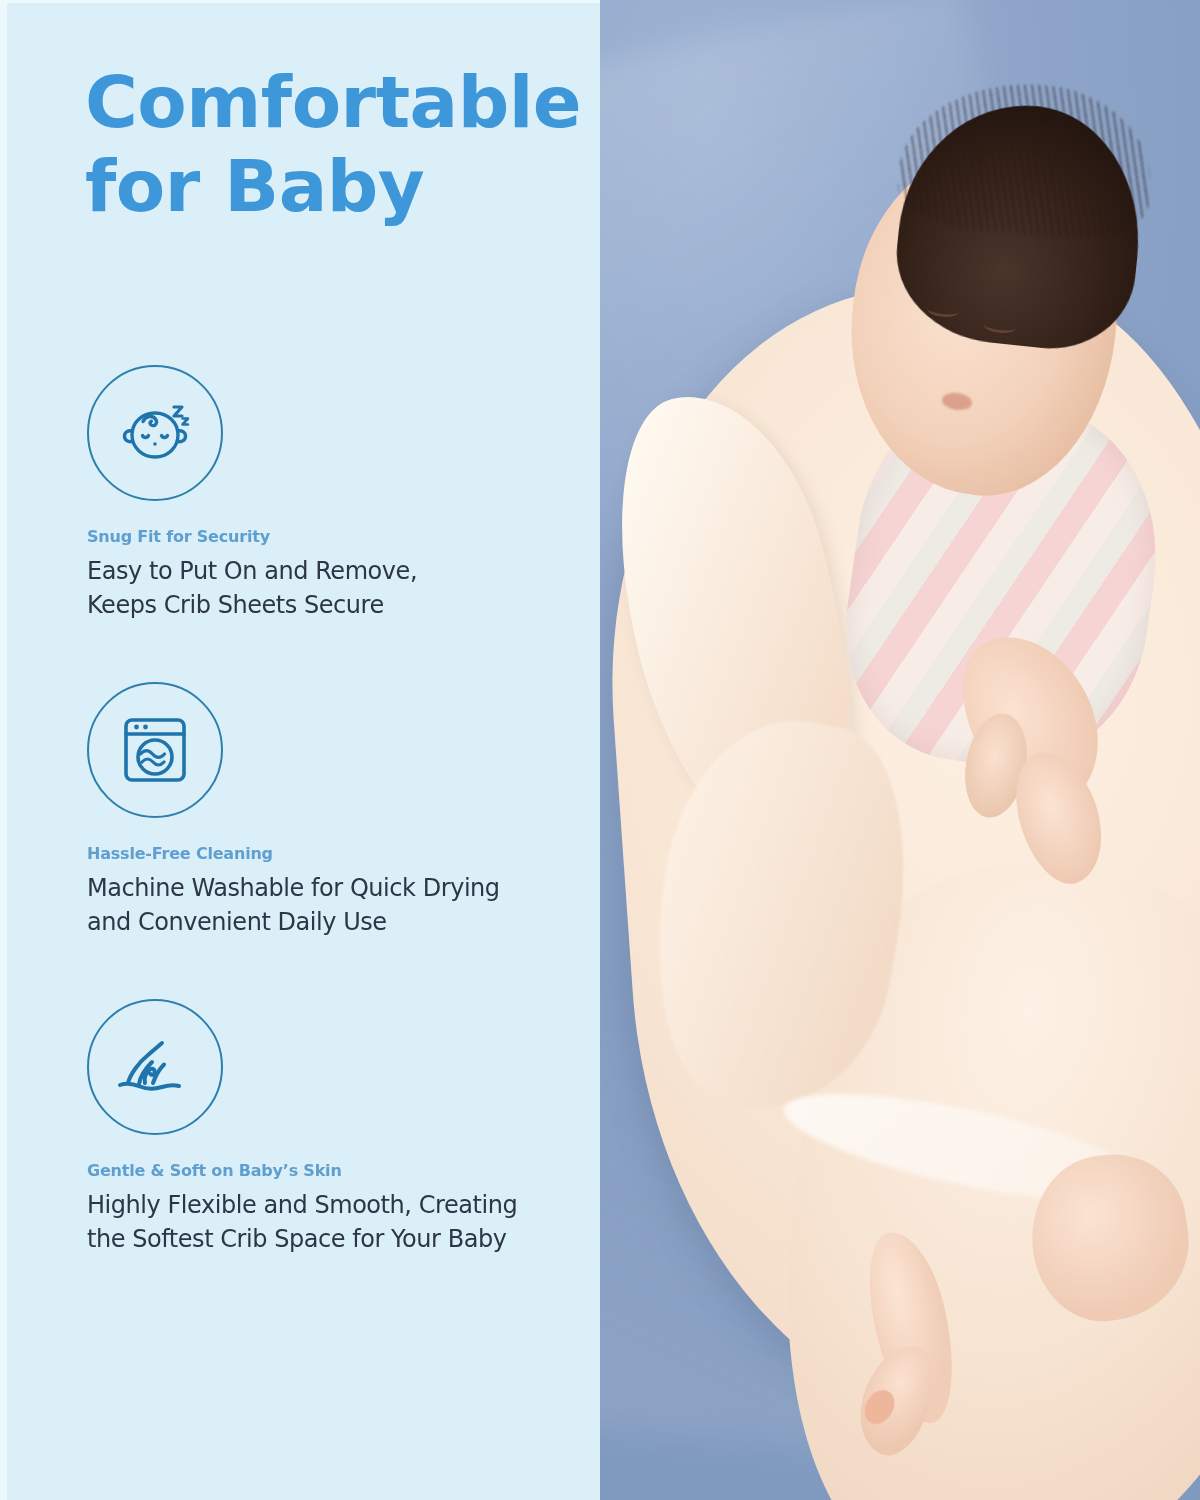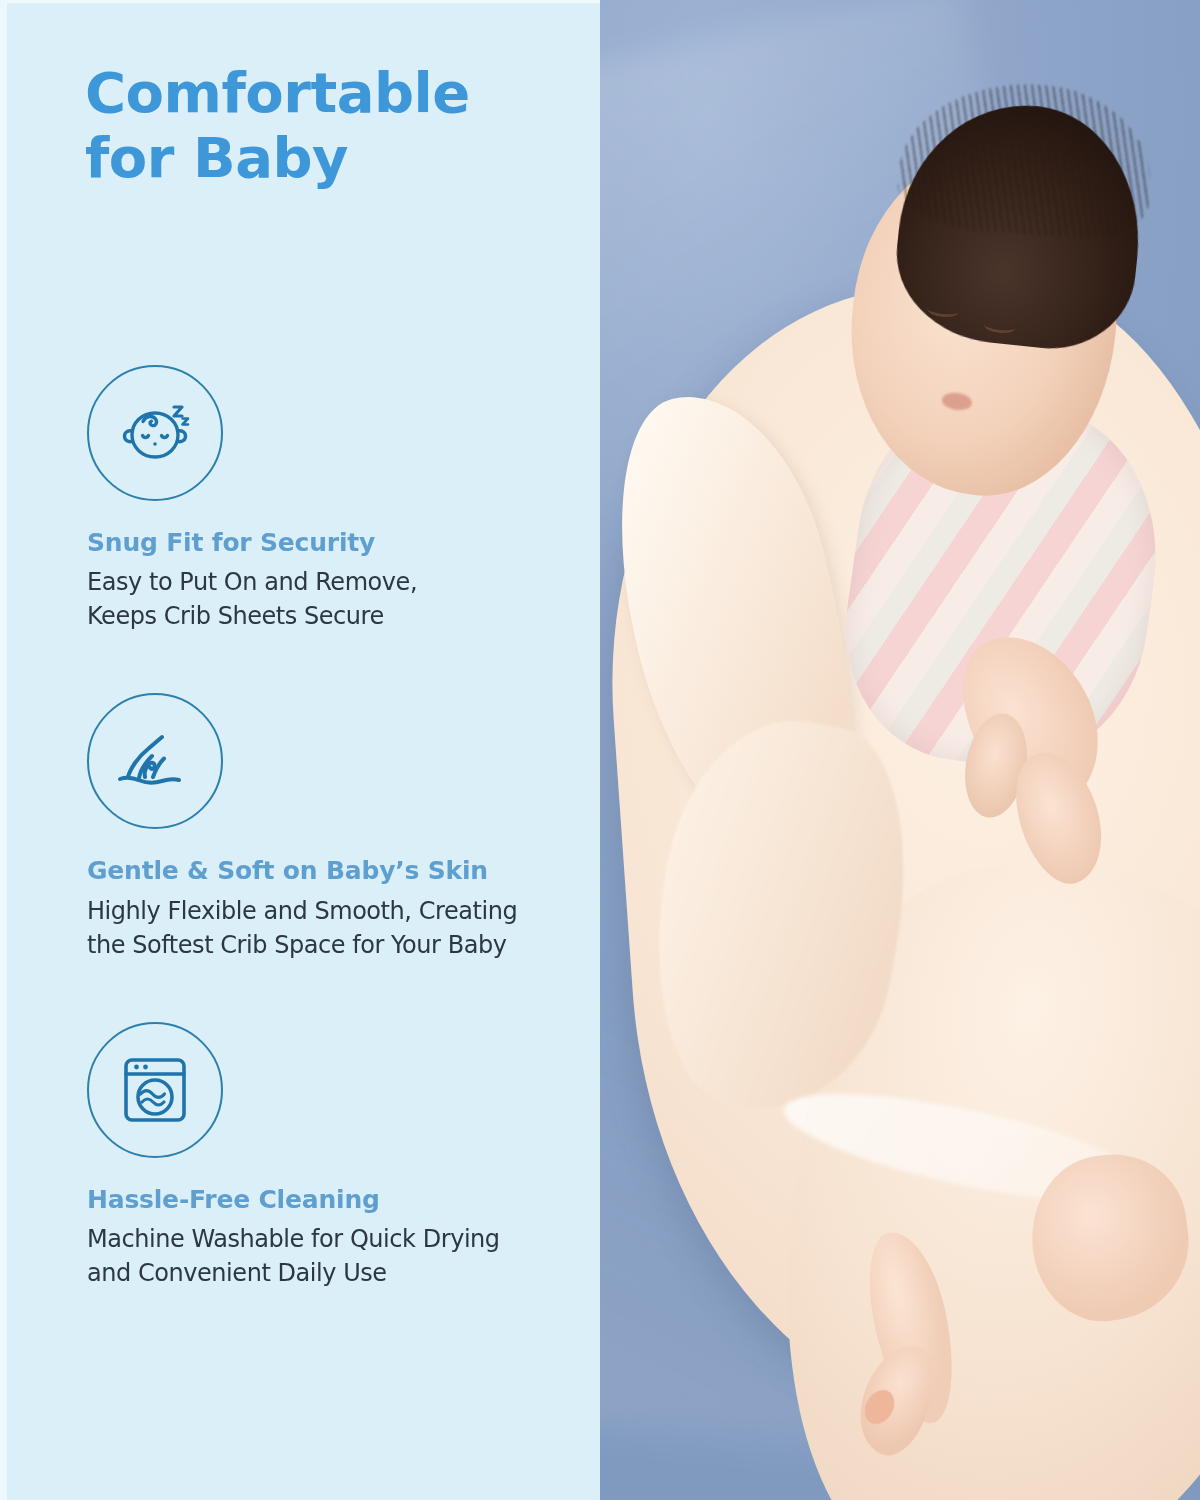--- a/index.html
+++ b/index.html
@@ -30,21 +30,21 @@
     box-sizing: border-box;
     border-left: 7px solid #ecf8fb;
     border-top: 3px solid #eef9fc;
   }
   .headline {
     position: absolute;
     left: 78px;
     top: 58px;
     width: 470px;
     font-family: "DejaVu Sans", sans-serif;
-    font-size: 56px;
+    font-size: 72px;
     line-height: 1.16;
     font-weight: bold;
     letter-spacing: -0.5px;
     color: #3d97d8;
     margin: 0;
   }
 
   .features {
     position: absolute;
     left: 80px;
@@ -65,21 +65,21 @@
     box-sizing: border-box;
     display: flex;
     align-items: center;
     justify-content: center;
     margin-bottom: 26px;
   }
   .icon-circle svg { display: block; }
 
   .feature-title {
     font-family: "DejaVu Sans", sans-serif;
-    font-size: 25px;
+    font-size: 16px;
     font-weight: bold;
     color: #5f9fd0;
     letter-spacing: -0.2px;
     margin: 0 0 7px 0;
     line-height: 1.25;
   }
   .feature-desc {
     font-family: "DejaVu Sans", sans-serif;
     font-size: 24px;
     line-height: 1.42;
@@ -383,59 +383,59 @@
 
             <circle cx="43" cy="54" r="1.8" fill="#1f74ac" stroke="none"></circle>
 
             <path d="M62 17h8l-8 9h8" stroke-width="3.2"></path>
             <path d="M70.5 28.5h5.5l-5.5 6h5.5" stroke-width="2.6"></path>
           </svg>
         </div>
         <p class="feature-title">Snug Fit for Security</p>
         <p class="feature-desc">Easy to Put On and Remove,
 Keeps Crib Sheets Secure</p>
-      </div>
-
-      <div class="feature">
-        <div class="icon-circle">
-          <svg width="86" height="72" viewBox="0 0 86 72" fill="none" stroke="#1f74ac" stroke-width="4" stroke-linecap="round" stroke-linejoin="round">
-
-            <path d="M16 52c2-8 10-20 20-28l14-12"></path>
-
-            <path d="M27 53c1-6 6-15 13-22"></path>
-
-            <path d="M33 52c-1-5 1-10 4-13 2.6-2.6 6-1 5.6 2.4-.3 2.6-3.4 3.4-4.6 1.2"></path>
-
-            <path d="M41 52c2.5-7 6.5-14 11-18.5"></path>
-
-            <path d="M8 54c8-3 14-1 20 1.5 7 2.9 14 2.9 22 .5 6.5-2 12-2.4 17-1"></path>
-          </svg>
-        </div>
-        <p class="feature-title">Gentle &amp; Soft on Baby’s Skin</p>
-        <p class="feature-desc">Highly Flexible and Smooth, Creating
-the Softest Crib Space for Your Baby</p>
       </div>
 
       <div class="feature">
         <div class="icon-circle">
           <svg width="78" height="78" viewBox="0 0 78 78" fill="none" stroke="#1f74ac" stroke-width="3.6" stroke-linecap="round" stroke-linejoin="round">
             <rect x="10" y="9" width="58" height="60" rx="6"></rect>
             <path d="M10 23h58"></path>
             <circle cx="20.5" cy="16" r="2.4" fill="#1f74ac" stroke="none"></circle>
             <circle cx="29.5" cy="16" r="2.4" fill="#1f74ac" stroke="none"></circle>
             <circle cx="39" cy="46" r="17"></circle>
             <path d="M24.5 43c4-4.5 8-4.5 12 0s8 4.5 12 0" stroke-width="3.2"></path>
             <path d="M26 51c3.6-4 7.4-4 11 0s7.4 4 11 0" stroke-width="3.2"></path>
           </svg>
         </div>
         <p class="feature-title">Hassle-Free Cleaning</p>
         <p class="feature-desc">Machine Washable for Quick Drying
 and Convenient Daily Use</p>
       </div>
 
+      <div class="feature">
+        <div class="icon-circle">
+          <svg width="86" height="72" viewBox="0 0 86 72" fill="none" stroke="#1f74ac" stroke-width="4" stroke-linecap="round" stroke-linejoin="round">
+
+            <path d="M16 52c2-8 10-20 20-28l14-12"></path>
+
+            <path d="M27 53c1-6 6-15 13-22"></path>
+
+            <path d="M33 52c-1-5 1-10 4-13 2.6-2.6 6-1 5.6 2.4-.3 2.6-3.4 3.4-4.6 1.2"></path>
+
+            <path d="M41 52c2.5-7 6.5-14 11-18.5"></path>
+
+            <path d="M8 54c8-3 14-1 20 1.5 7 2.9 14 2.9 22 .5 6.5-2 12-2.4 17-1"></path>
+          </svg>
+        </div>
+        <p class="feature-title">Gentle &amp; Soft on Baby’s Skin</p>
+        <p class="feature-desc">Highly Flexible and Smooth, Creating
+the Softest Crib Space for Your Baby</p>
+      </div>
+
     </div>
   </div>
 
   <div class="photo-panel">
     <div class="photo-stage">
       <div class="sheet"></div>
       <div class="sheet-fold-a"></div>
       <div class="sheet-fold-b"></div>
       <div class="sheet-shadow-r"></div>
 

